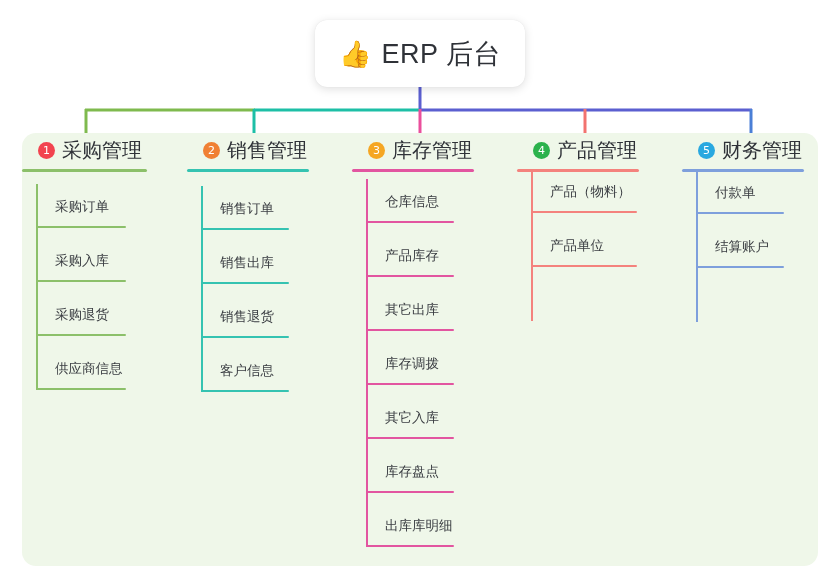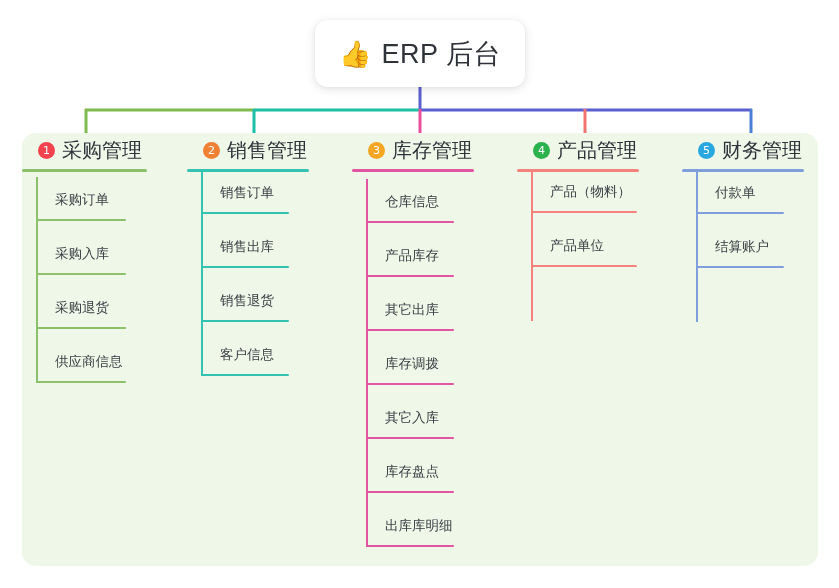--- a/index.html
+++ b/index.html
@@ -172,21 +172,21 @@
 
   <div class="panel"></div>
 
   <div class="columns" id="columns">
       <div class="column" style="width: 165px;">
         <div class="col-head">
           <span class="badge" style="background: rgb(242, 67, 79);">1</span>
           <span class="col-title">采购管理</span>
         </div>
         <div class="col-underline" style="top: 36px; width: 125px; background: rgb(140, 192, 106);"></div>
-        <div class="col-body" style="margin-top: 10px; height: 216px; text-align: right;">
+        <div class="col-body" style="margin-top: 17px; height: 216px; text-align: right;">
           <div class="spine" style="height: 206px; background: rgb(140, 192, 106);"></div>
           <div class="leaf">
             <span class="leaf-label">采购订单</span>
             <div class="leaf-underline" style="width: 90px; background: rgb(140, 192, 106);"></div>
           </div>
           <div class="leaf">
             <span class="leaf-label">采购入库</span>
             <div class="leaf-underline" style="width: 90px; background: rgb(140, 192, 106);"></div>
           </div>
           <div class="leaf">
@@ -198,21 +198,21 @@
             <div class="leaf-underline" style="width: 90px; background: rgb(140, 192, 106);"></div>
           </div>
         </div>
       </div>
       <div class="column" style="width: 165px;">
         <div class="col-head">
           <span class="badge" style="background: rgb(240, 128, 52);">2</span>
           <span class="col-title">销售管理</span>
         </div>
         <div class="col-underline" style="top: 36px; width: 122px; background: rgb(53, 195, 177);"></div>
-        <div class="col-body" style="margin-top: 3px; height: 216px;">
+        <div class="col-body" style="margin-top: 19px; height: 216px;">
           <div class="spine" style="height: 206px; background: rgb(53, 195, 177);"></div>
           <div class="leaf">
             <span class="leaf-label">销售订单</span>
             <div class="leaf-underline" style="width: 88px; background: rgb(53, 195, 177);"></div>
           </div>
           <div class="leaf">
             <span class="leaf-label">销售出库</span>
             <div class="leaf-underline" style="width: 88px; background: rgb(53, 195, 177);"></div>
           </div>
           <div class="leaf">

